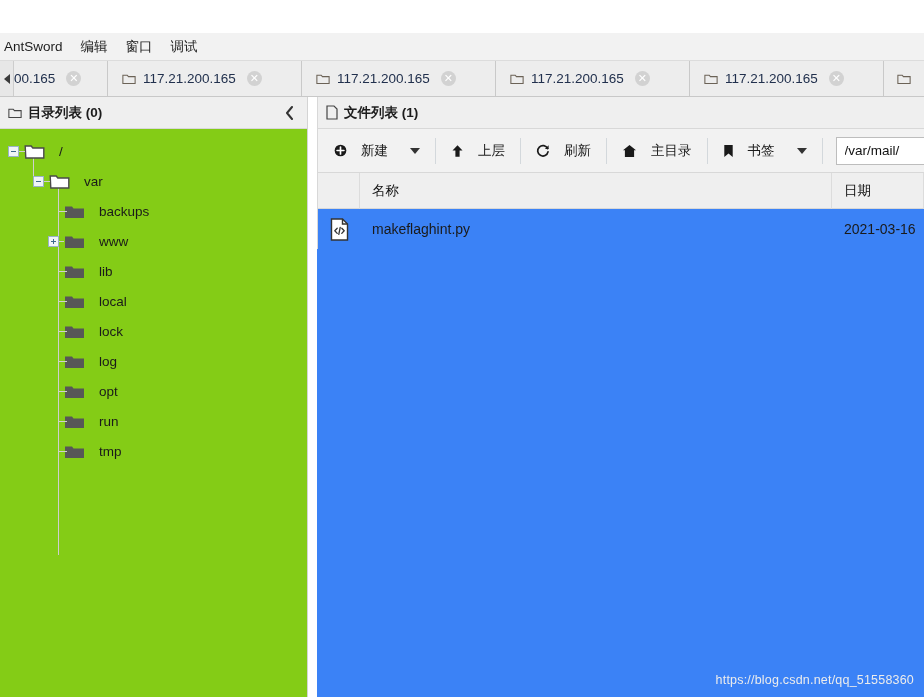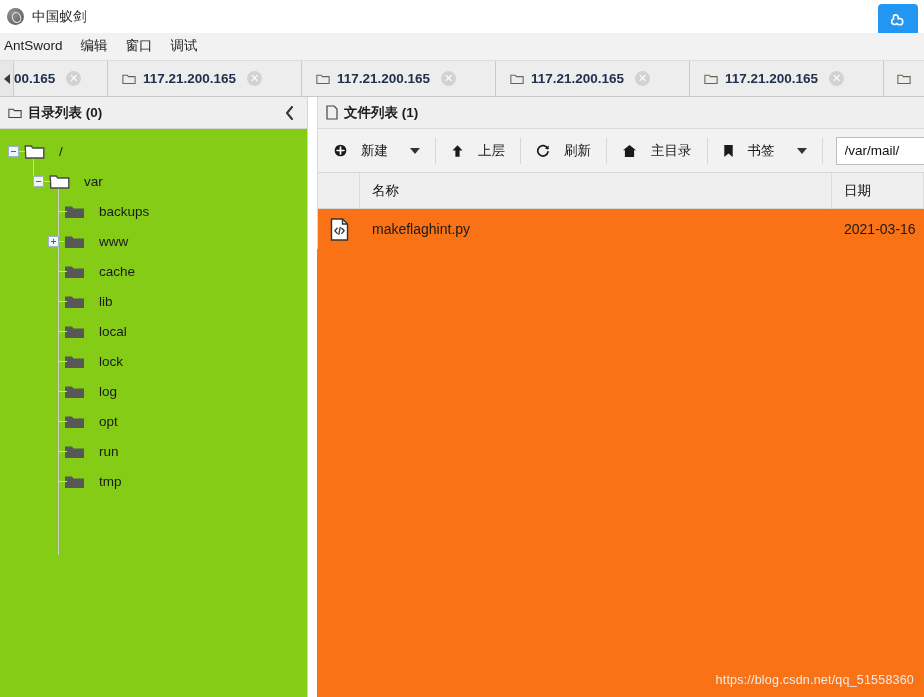--- a/index.html
+++ b/index.html
@@ -40,36 +40,35 @@
     background: #2196f3;
     display: flex; align-items: center; justify-content: center;
   }
   .titlebar .win-badge svg { display: block; }
 
   
   .menubar {
     position: absolute; top: 33px; left: 0; width: 924px; height: 28px;
     background: #f2f2f2;
     border-bottom: 1px solid #dcdcdc;
-    display: flex; align-items: flex-end;
+    display: flex; align-items: center;
   }
   .menubar .mi {
     padding: 0 9px; height: 28px; line-height: 28px;
     font-size: 13.5px; color: #1c1c1c; cursor: default;
   }
   .menubar .mi:first-child { padding-left: 4px; }
 
   
   .tabbar {
     position: absolute; top: 61px; left: 0; width: 924px; height: 36px;
     background: #e7e7e7;
     border-bottom: 1px solid #c8c8c8;
     display: flex; align-items: stretch;
     overflow: hidden;
-    font-weight: bold;
   }
   .tab-scroll-left {
     width: 14px; flex: none; display: flex; align-items: center; justify-content: center;
     background: #e7e7e7; border-right: 1px solid #cdcdcd; cursor: pointer;
   }
   .tab-scroll-left .arrow {
     width: 0; height: 0;
     border-top: 5px solid transparent; border-bottom: 5px solid transparent;
     border-right: 6px solid #3a3a3a;
   }
@@ -141,21 +140,21 @@
   }
   .tlabel { margin-left: 9px; padding: 1px 4px; border: 1px solid transparent; }
   .tnode.selected .tlabel {
     background: #e8e8e8; border: 1px solid #cfcfcf;
   }
   .vline { position: absolute; width: 1px; background: #cfcfcf; }
 
   
   .right-panel {
     position: absolute; top: 97px; left: 317px; width: 607px; height: 600px;
-    background: #f97316; overflow: hidden;
+    background: #3b82f6; overflow: hidden;
   }
   .right-panel .panel-head { border-left: 1px solid #d8d8d8; font-weight: normal; }
   .right-panel .panel-head .title { font-weight: bold; }
 
   .toolbar {
     height: 44px; background: #f2f2f2;
     border-bottom: 1px solid #d8d8d8;
     border-left: 1px solid #d8d8d8;
     display: flex; align-items: center; padding-left: 6px;
   }
@@ -209,29 +208,20 @@
     letter-spacing: .2px; user-select: none;
     font-family: "Liberation Sans", sans-serif;
   }
   .svg-ico { display: block; }
 </style>
 </head>
 <body>
 
 <div id="app">
 
-  <div class="titlebar">
-    <div class="app-icon"></div>
-    <span class="title-text">中国蚁剑</span>
-    <div class="win-badge">
-      <svg width="22" height="22" viewBox="0 0 24 24" class="svg-ico">
-        <path d="M9.2 6.4c1.7 0 3.1 1.4 3.1 3.1 0 .5-.1 1-.3 1.4 .5-.3 1.1-.5 1.8-.5 1.9 0 3.4 1.5 3.4 3.4S15.7 17.2 13.8 17.2c-1.2 0-2.3-.6-2.9-1.6-.6.8-1.5 1.3-2.6 1.3-1.8 0-3.2-1.4-3.2-3.2 0-1.5 1-2.8 2.4-3.1-.3-.5-.5-1.1-.5-1.7C7 7.5 8 6.4 9.2 6.4z" fill="none" stroke="#ffffff" stroke-width="1.7" stroke-linejoin="round"></path>
-      </svg>
-    </div>
-  </div>
 
   <div class="menubar">
     <div class="mi">AntSword</div>
     <div class="mi">编辑</div>
     <div class="mi">窗口</div>
     <div class="mi">调试</div>
   </div>
 
   <div class="tabbar">
     <div class="tab-scroll-left">
@@ -353,30 +343,20 @@
         <span class="twist plus"></span>
         <span class="connector" style="left:59px;top:15px;width:5px;"></span>
         <span style="margin-left:2px;">
           <svg width="21" height="17" viewBox="0 0 21 17" class="svg-ico">
               <path d="M1 3.5h7l1.5 2H20V15H1z" fill="#575757"></path>
             </svg>
         </span>
         <span class="tlabel">www</span>
       </div>
 
-      <div class="tnode">
-        <span class="indent" style="width:62px;"></span>
-        <span class="connector" style="left:58px;top:15px;width:9px;"></span>
-        <span style="margin-left:2px;">
-          <svg width="21" height="17" viewBox="0 0 21 17" class="svg-ico">
-              <path d="M1 3.5h7l1.5 2H20V15H1z" fill="#575757"></path>
-            </svg>
-        </span>
-        <span class="tlabel">cache</span>
-      </div>
 
       <div class="tnode">
         <span class="indent" style="width:62px;"></span>
         <span class="connector" style="left:58px;top:15px;width:9px;"></span>
         <span style="margin-left:2px;">
           <svg width="21" height="17" viewBox="0 0 21 17" class="svg-ico">
               <path d="M1 3.5h7l1.5 2H20V15H1z" fill="#575757"></path>
             </svg>
         </span>
         <span class="tlabel">lib</span>

